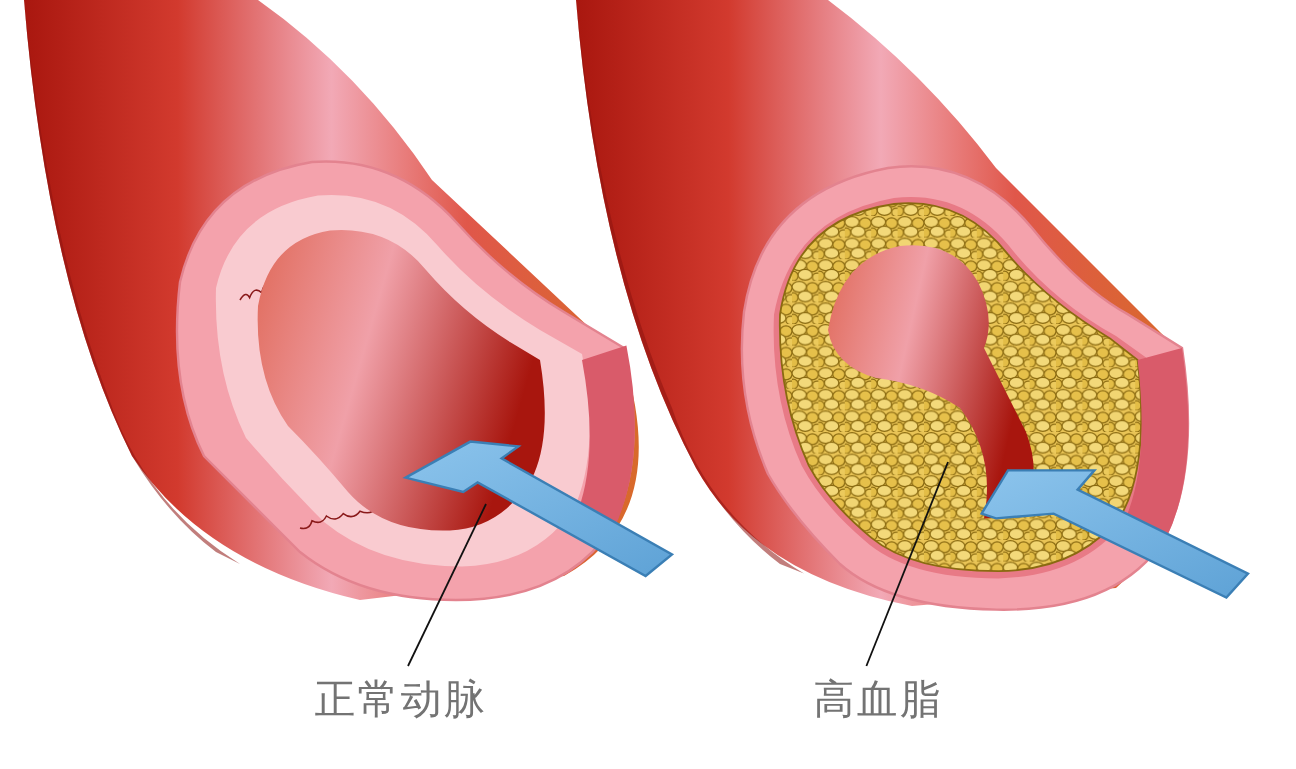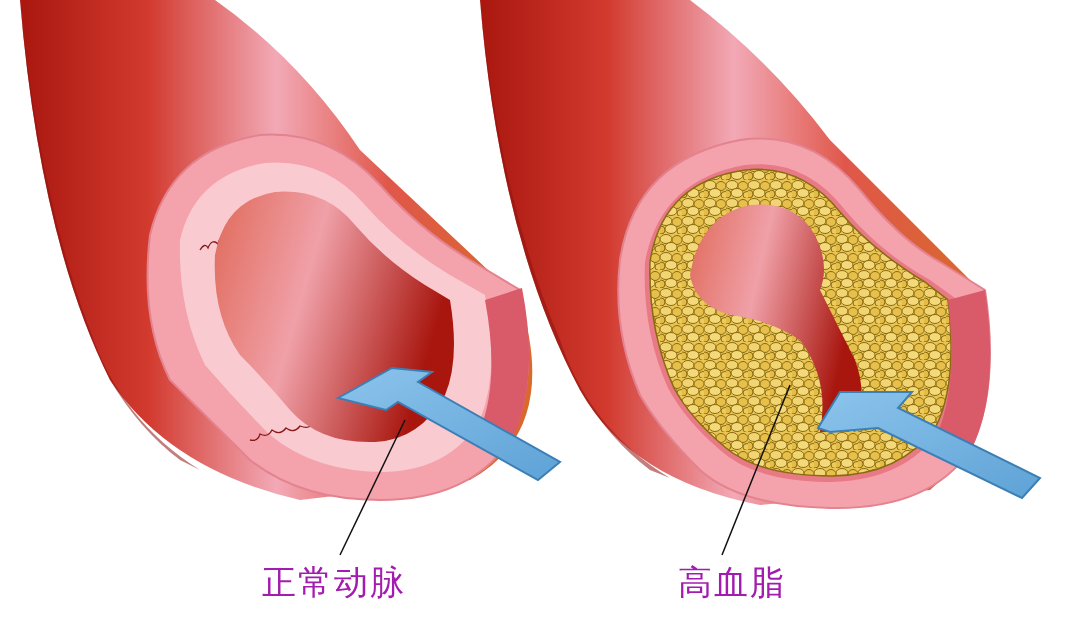--- a/index.html
+++ b/index.html
@@ -1,19 +1,19 @@
 <!DOCTYPE html>
 <html><head>
 <meta charset="utf-8">
 <style>
   html, body { margin:0; padding:0; background:#ffffff; }
   body { width:1080px; height:641px; position:relative; overflow:hidden;
          font-family:"DejaVu Sans", sans-serif; }
   #illustration { position:absolute; left:0; top:0; width:1080px; height:641px; }
-  .label { position:absolute; font-size:34px; color:#a21caf; letter-spacing:2px;
+  .label { position:absolute; font-size:34px; color:#737373; letter-spacing:2px;
            font-family:"DejaVu Sans", sans-serif; white-space:nowrap; }
   #label-normal { left:262px; top:560px; }
   #label-high { left:678px; top:560px; }
 </style>
 </head>
 <body>
 
 <svg id="illustration" viewBox="0 0 1080 641" xmlns="http://www.w3.org/2000/svg">
   <defs>
     <linearGradient id="tubeGrad" x1="0" y1="0" x2="1" y2="0">

